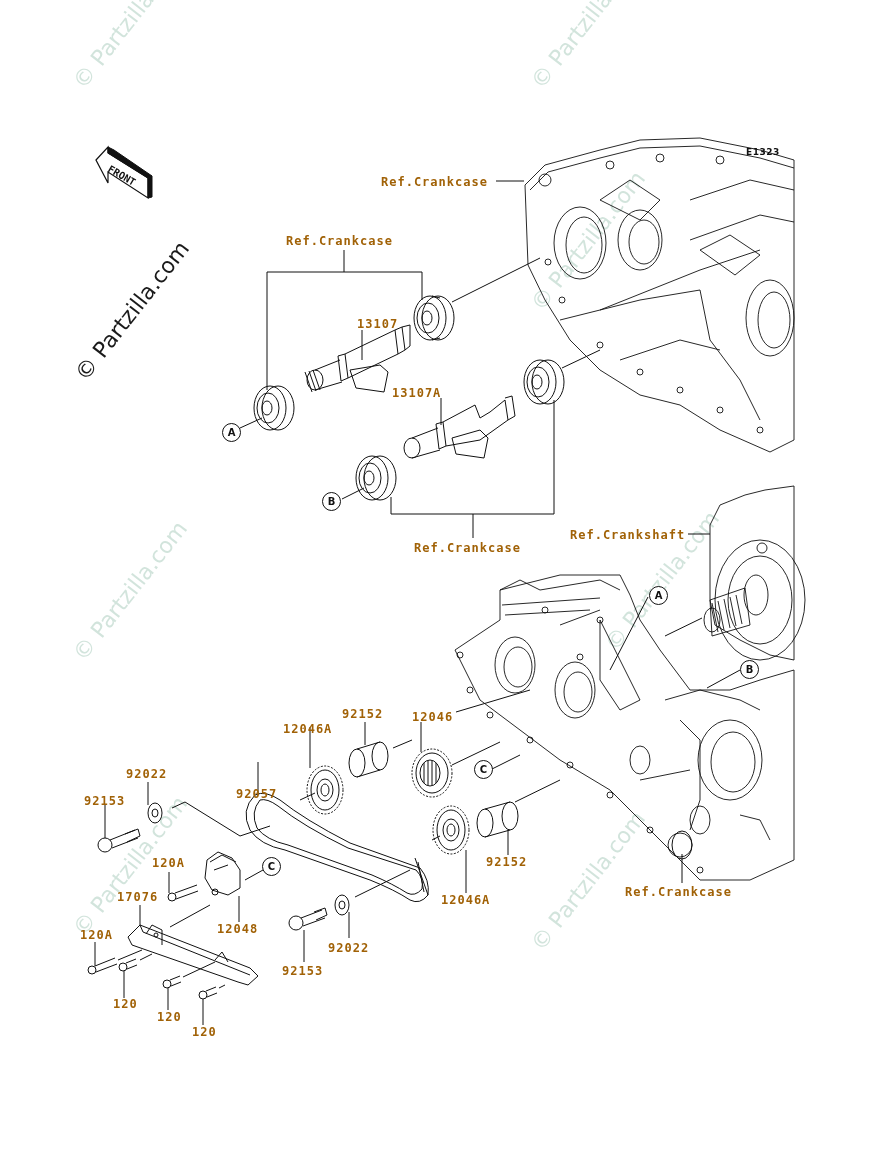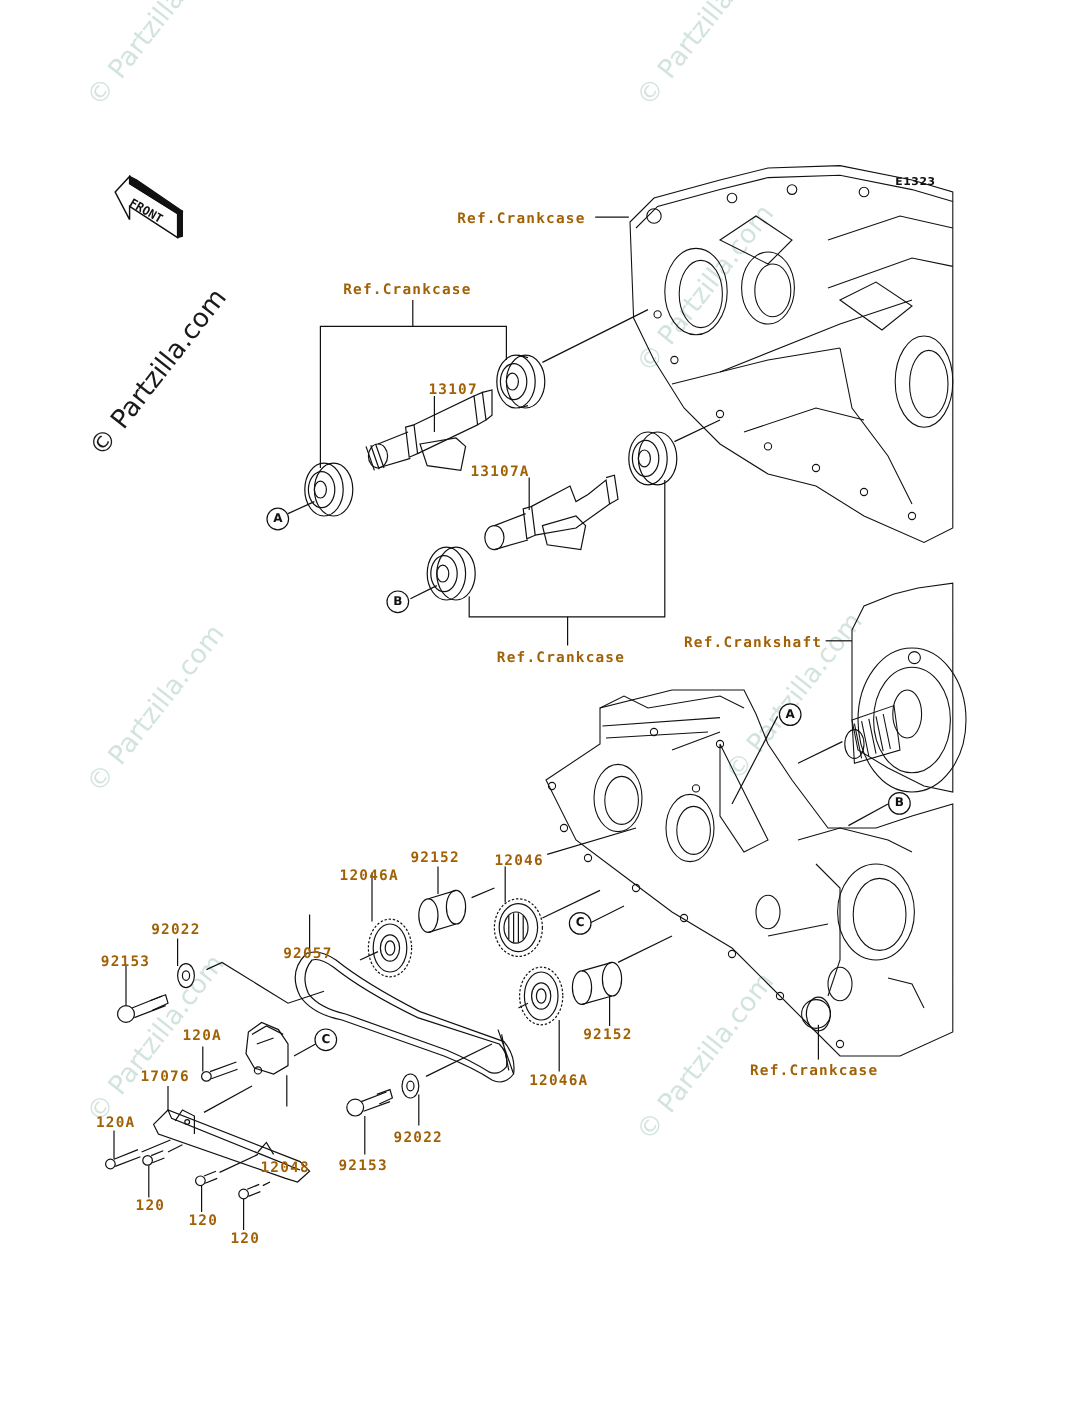--- a/index.html
+++ b/index.html
@@ -331,21 +331,21 @@
 <div class="lbl" style="left:311px; top:318px;margin-left:46px;">13107</div>
 <div class="lbl" style="left:392px; top:387px;">13107A</div>
 <div class="lbl" style="left:342px; top:708px;">92152</div>
 <div class="lbl" style="left:412px; top:711px;">12046</div>
 <div class="lbl" style="left:283px; top:723px;">12046A</div>
 <div class="lbl" style="left:236px; top:788px;">92057</div>
 <div class="lbl" style="left:126px; top:768px;">92022</div>
 <div class="lbl" style="left:84px; top:795px;">92153</div>
 <div class="lbl" style="left:152px; top:857px;">120A</div>
 <div class="lbl" style="left:117px; top:891px;">17076</div>
-<div class="lbl" style="left:217px; top:923px;margin-top:44px;">12048</div>
+<div class="lbl" style="left:217px; top:923px;">12048</div>
 <div class="lbl" style="left:80px; top:929px;">120A</div>
 <div class="lbl" style="left:113px; top:998px;">120</div>
 <div class="lbl" style="left:157px; top:1011px;">120</div>
 <div class="lbl" style="left:192px; top:1026px;">120</div>
 <div class="lbl" style="left:486px; top:856px;">92152</div>
 <div class="lbl" style="left:441px; top:894px;">12046A</div>
 <div class="lbl" style="left:328px; top:942px;">92022</div>
 <div class="lbl" style="left:282px; top:965px;">92153</div>
 
 </body></html>

